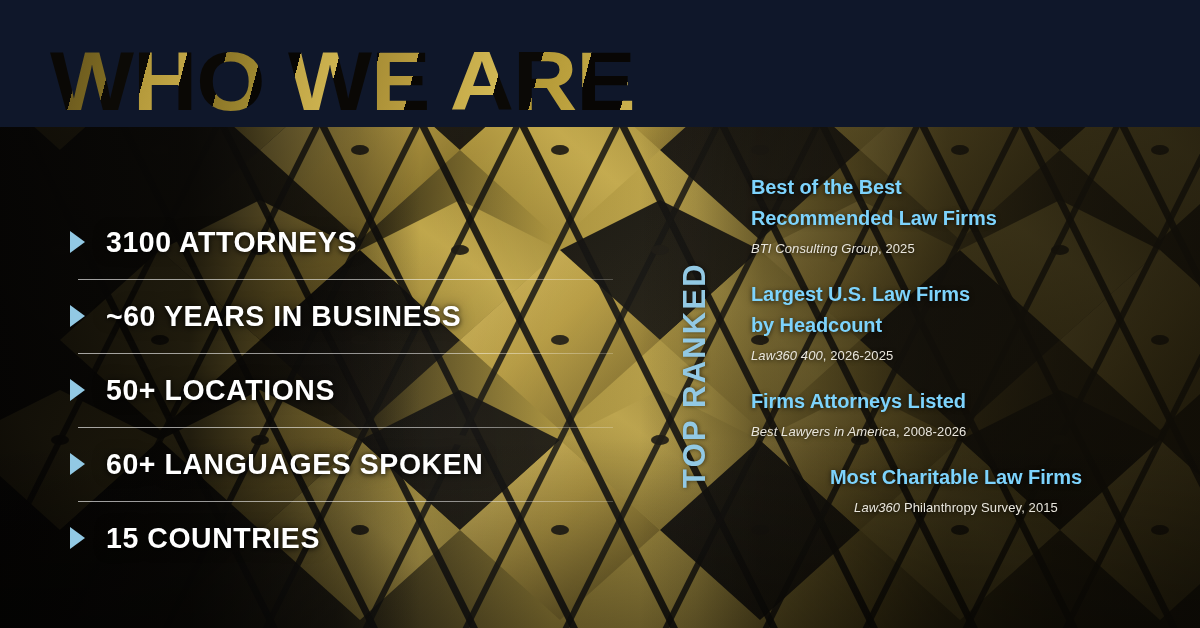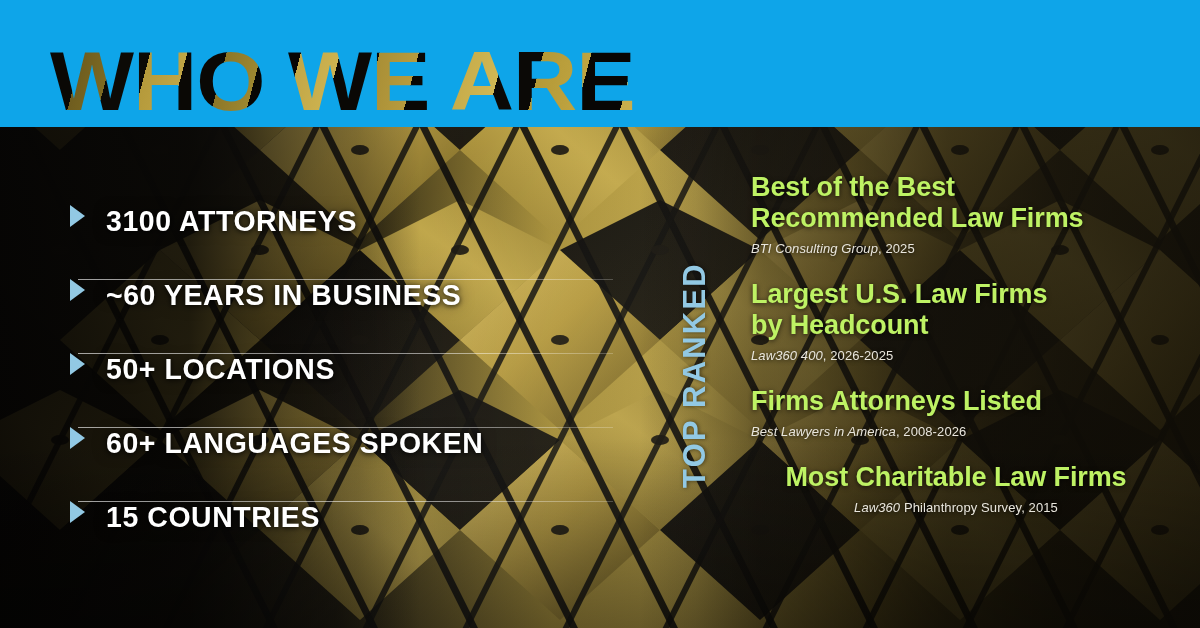--- a/index.html
+++ b/index.html
@@ -27,21 +27,21 @@
     background:linear-gradient(90deg,rgba(10,8,4,0) 0%,rgba(14,11,5,.42) 22%,rgba(16,13,6,.72) 55%,rgba(17,14,7,.82) 100%);
   }
   .bg-shade-bottom{
     position:absolute;left:0;right:0;bottom:0;height:190px;
     background:linear-gradient(180deg,rgba(0,0,0,0) 0%,rgba(0,0,0,.38) 100%);
   }
 
   
   .top-band{
     position:absolute;left:0;top:0;width:1200px;height:127px;
-    background:#0ea5e9;
+    background:#0f172a;
     overflow:hidden;
   }
   .title-wrap{
     position:absolute;left:50px;top:35px;
     width:600px;height:92px;
     overflow:visible;
   }
   .title-knockout{
     font-family:"Liberation Sans", sans-serif;
     font-weight:700;
@@ -80,20 +80,21 @@
   }
 
   
   .stats{
     position:absolute;left:70px;top:205px;width:560px;
   }
   .stat-row{
     position:relative;
     height:74px;
     display:flex;
+    align-items:center;
   }
   .stat-bullet{
     width:0;height:0;
     border-left:15px solid #92c9e4;
     border-top:11px solid transparent;
     border-bottom:11px solid transparent;
     margin-right:21px;
     flex:0 0 auto;
   }
   .stat-label{
@@ -132,23 +133,23 @@
     text-shadow:0 1px 4px rgba(0,0,0,.55);
   }
 
   
   .awards{
     position:absolute;left:751px;top:172px;width:410px;
   }
   .award{margin-bottom:18px;}
   .award:last-child{margin-bottom:0;text-align:center;}
   .award-title{
-    color:#bef264;
+    color:#7dd3fc;
     font-weight:700;
-    font-size:27px;
+    font-size:20px;
     line-height:31px;
     letter-spacing:-.1px;
     text-shadow:0 1px 5px rgba(0,0,0,.7);
   }
   .award-source{
     margin-top:3px;
     color:#e9e6dd;
     font-size:13px;
     line-height:24px;
     letter-spacing:.1px;

